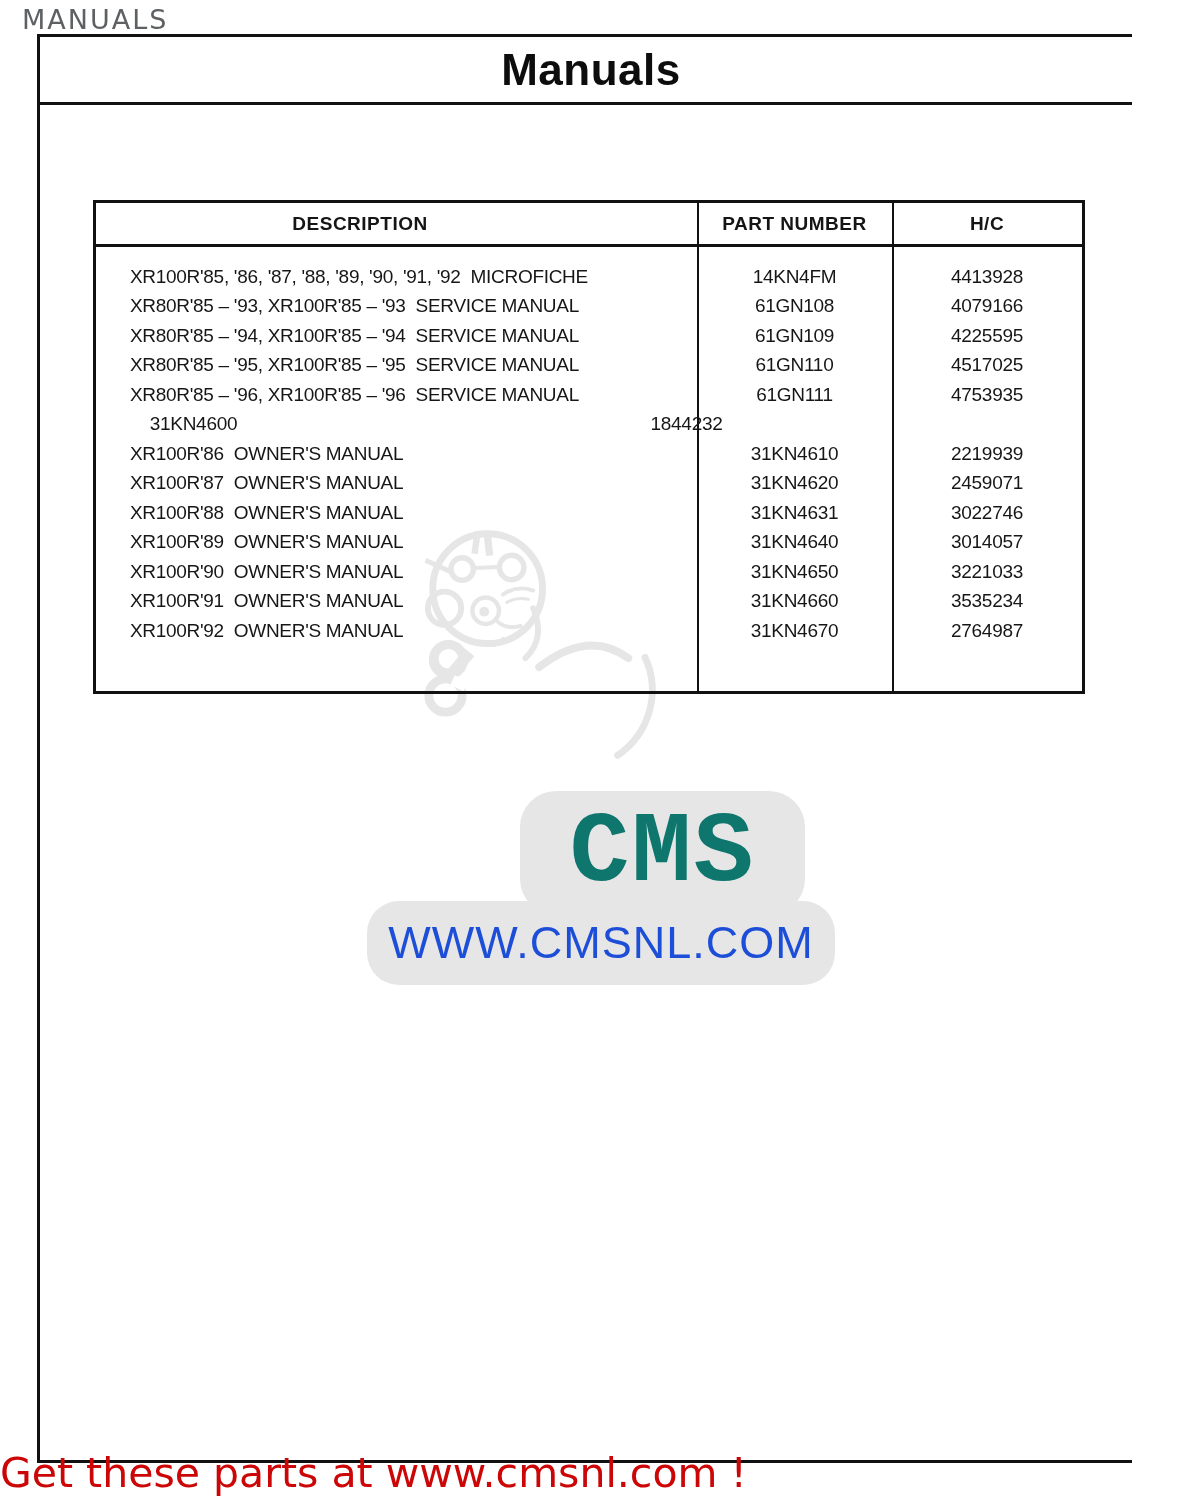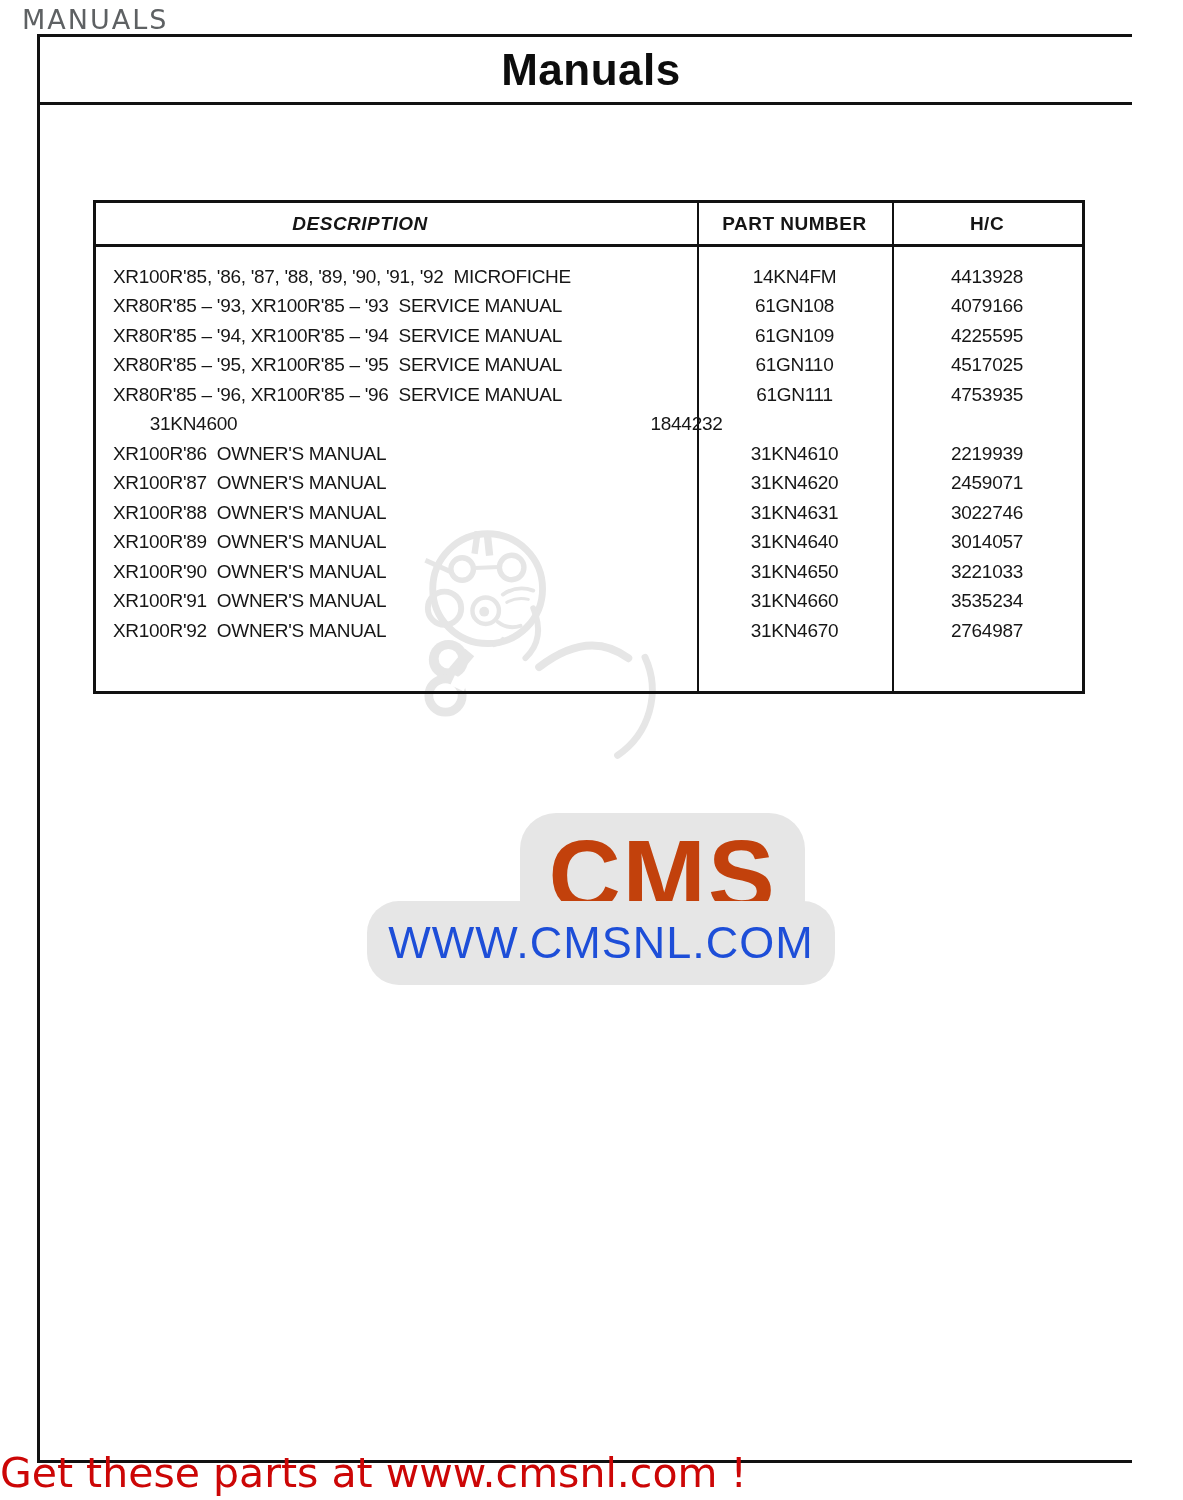--- a/index.html
+++ b/index.html
@@ -32,24 +32,24 @@
   }
   .content-box{
     position:absolute;left:37px;top:105px;width:1108px;height:1358px;z-index:1;
     border:3px solid var(--ink-black);border-top:none;background:transparent;
   }
 
   
   .watermark{position:absolute;left:0;top:0;z-index:0;}
   .wm-svg{position:absolute;left:370px;top:520px;}
   .wm-cms{
-    position:absolute;left:520px;top:813px;width:285px;height:124px;
+    position:absolute;left:520px;top:791px;width:285px;height:124px;
     background:var(--watermark-gray);border-radius:36px;
     display:flex;align-items:center;justify-content:center;
-    font-size:100px;font-weight:bold;color:#c2410c;letter-spacing:2px;
+    font-size:100px;font-weight:bold;color:#0f766e;letter-spacing:2px;font-family:Liberation Mono, monospace;
   }
   .wm-url{
     position:absolute;left:367px;top:901px;width:468px;height:84px;
     background:var(--watermark-gray);border-radius:32px;
     display:flex;align-items:center;justify-content:center;
     font-size:45px;font-weight:normal;color:#1d4ed8;letter-spacing:1px;
   }
 
   
   .parts-table{
@@ -61,27 +61,27 @@
   .colsep.s2{left:796px;}
   .thead{
     position:absolute;left:0;top:0;width:100%;height:44px;
     border-bottom:3px solid var(--ink-black);
     display:flex;align-items:center;
   }
   .th{
     font-size:19px;font-weight:bold;color:#151515;letter-spacing:0.5px;
     display:flex;align-items:center;justify-content:center;white-space:pre;
   }
-  .th-desc{width:601px;padding-right:73px;font-style:italic;}
+  .th-desc{width:601px;padding-right:73px;}
   .th-part{width:195px;}
   .th-hc{flex:1;}
   .tbody{position:absolute;left:0;top:47px;width:100%;padding-top:12px;}
   .tr{display:flex;height:29.5px;align-items:center;}
   .td{font-size:19px;color:#161616;letter-spacing:-0.3px;white-space:pre;}
-  .td-desc{width:601px;padding-left:17px;}
+  .td-desc{width:601px;padding-left:34px;}
   .td-part{width:195px;text-align:center;}
   .td-hc{flex:1;text-align:center;}
 
   
   .footer-promo{
     position:absolute;left:0;top:1449px;width:100%;z-index:5;
     text-align:left;
     font-family:"DejaVu Sans",sans-serif;
     font-size:41px;color:var(--promo-red);
   }

